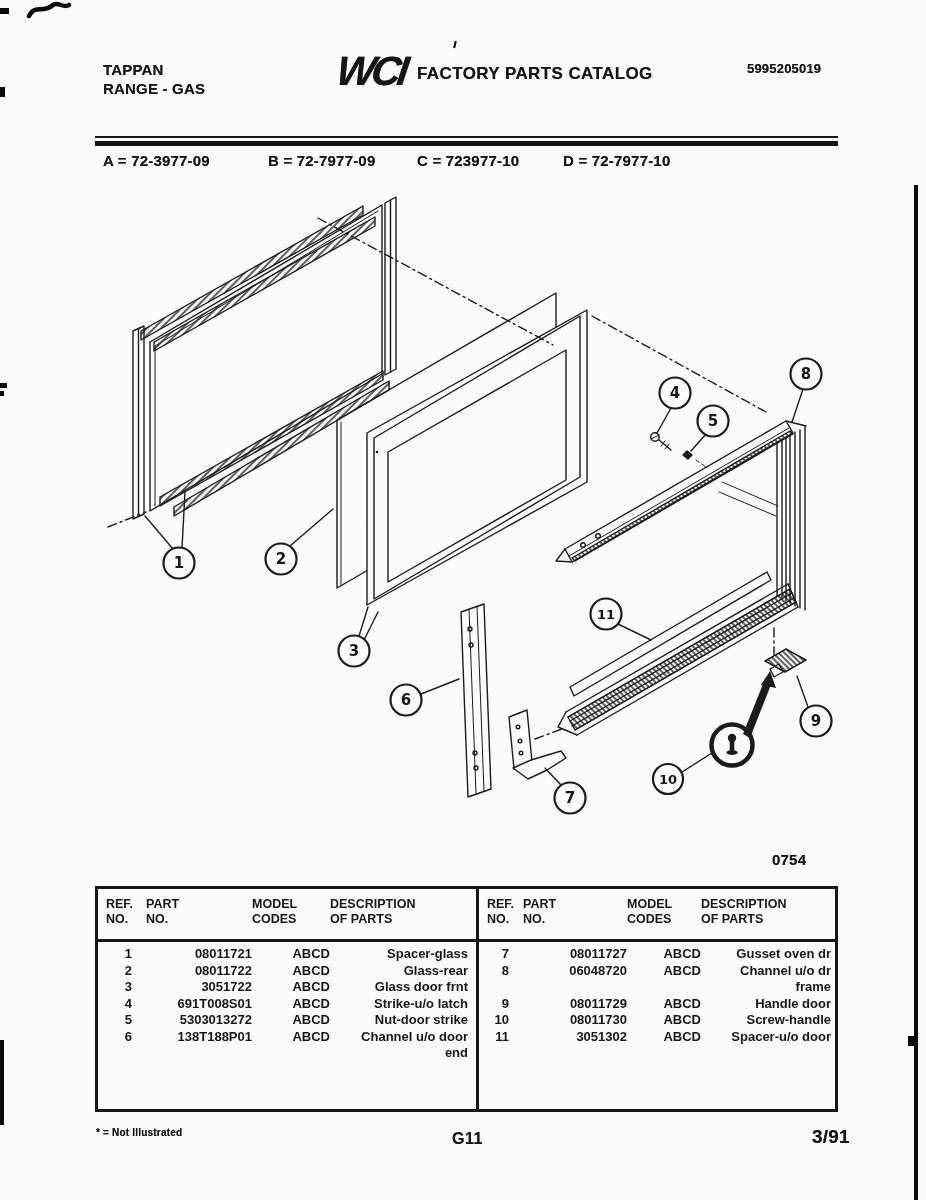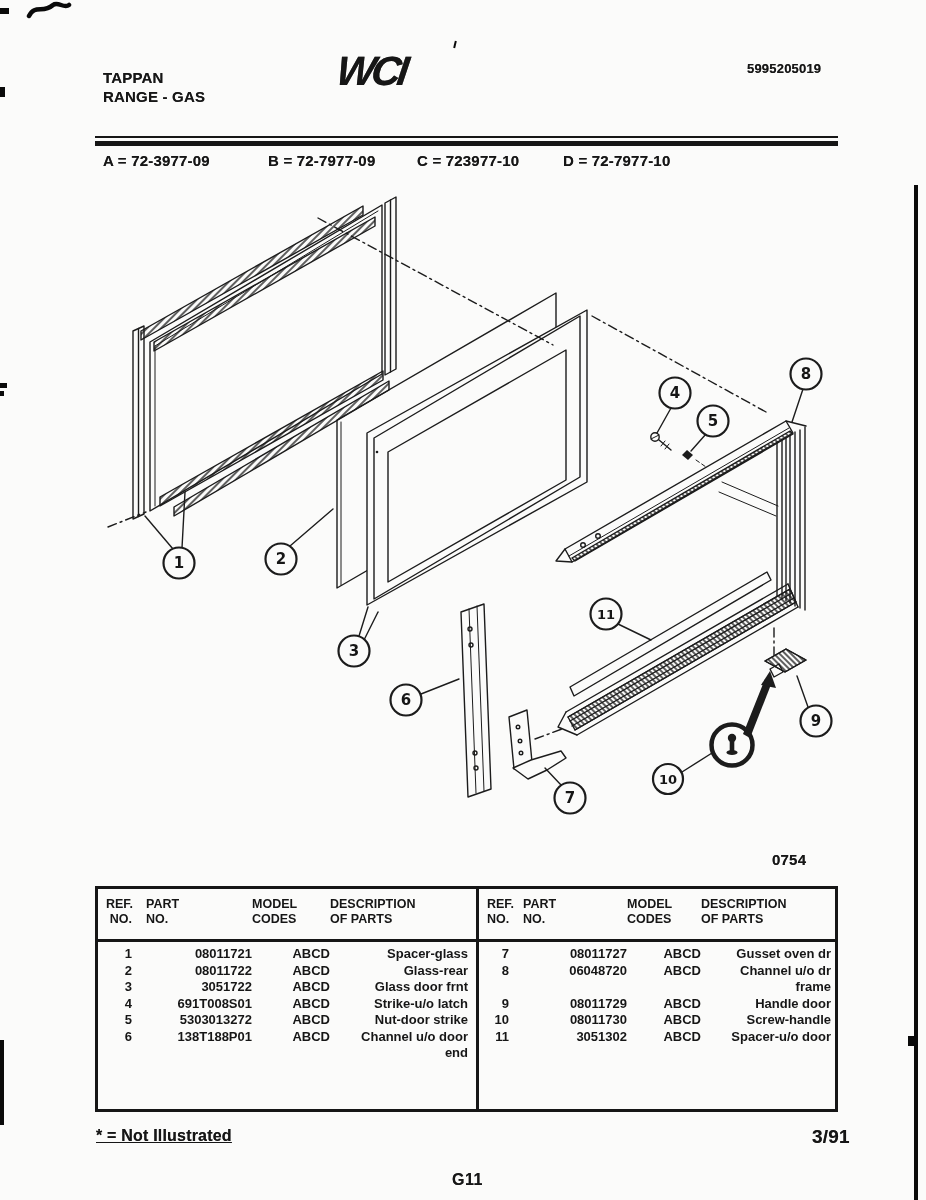--- a/index.html
+++ b/index.html
@@ -4,21 +4,21 @@
 <style>
   html,body{margin:0;padding:0;background:#888;}
   .page{position:relative;width:926px;height:1200px;background:#fbfbfa;overflow:hidden;
         font-family:"Liberation Sans",sans-serif;color:#161616;}
   .page *{box-sizing:border-box;}
   .abs{position:absolute;}
   .b{font-weight:700;}
   .txt{text-shadow:0 0 .5px rgba(25,25,25,.7);letter-spacing:.2px;white-space:nowrap;}
 
   
-  .brand{left:103px;top:68px;font-size:15px;line-height:19px;}
+  .brand{left:103px;top:60px;font-size:15px;line-height:19px;}
   .wci-logo{left:337px;top:48px;font-size:41px;font-style:italic;font-weight:700;
             letter-spacing:-4px;transform:skewX(-8deg);}
   .catalog-title{left:417px;top:64px;font-size:17px;letter-spacing:.4px;}
   .pubnum{left:747px;top:61px;font-size:13px;}
   .rule{left:95px;width:743px;background:#161616;}
   .rule-thin{top:136px;height:2px;}
   .rule-thick{top:141px;height:5px;}
   .model-code{top:152px;font-size:15px;}
 
   
@@ -30,26 +30,26 @@
   .parts .head-rule{position:absolute;left:0;top:50px;width:100%;height:3px;background:#161616;}
   .parts table{position:absolute;top:5px;border-collapse:collapse;table-layout:fixed;
                font-family:"Liberation Sans",sans-serif;}
   #tbl-left{left:8px;width:362px;}
   #tbl-right{left:389px;width:344px;}
   .parts th{text-align:left;vertical-align:top;white-space:pre-line;font-size:12.5px;
             line-height:14.5px;font-weight:700;padding:3px 0 14px;height:31px;}
   .parts td{vertical-align:top;font-size:13px;line-height:16.5px;font-weight:700;padding:0;text-align:right;}
   .parts tbody tr:first-child td{padding-top:6px;}
   .parts td.ref,.parts th.ref{text-align:right;padding-right:14px;}
-  .parts th.ref{text-align:right;}
+  .parts th.ref{text-align:left;}
   .parts td.desc{white-space:pre-line;}
 
   
-  .foot-note{left:96px;top:1127px;font-size:16px;text-decoration:underline;}
-  .page-no{left:452px;top:1130px;font-size:16px;letter-spacing:.5px;margin-top:41px;}
+  .foot-note{left:96px;top:1127px;font-size:10px;}
+  .page-no{left:452px;top:1130px;font-size:16px;letter-spacing:.5px;}
   .rev-date{left:812px;top:1126px;font-size:19px;}
 
   
   .art{position:absolute;background:#0a0a0a;}
 
   
   svg.diagram{position:absolute;left:0;top:0;width:926px;height:1200px;}
   svg.diagram path,svg.diagram line,svg.diagram circle,svg.diagram polygon{
      stroke:#1c1c1c;fill:none;stroke-width:1.4;stroke-linecap:round;stroke-linejoin:round;}
   svg.diagram .paper{fill:#fbfbfa;}
@@ -77,20 +77,21 @@
   <div class="art" style="left:0;top:1040px;width:4px;height:85px;"></div>
   <div class="art" style="left:914px;top:185px;width:4px;height:1015px;"></div>
   <div class="art" style="left:908px;top:1036px;width:7px;height:10px;"></div>
   <div class="art" style="left:454px;top:41px;width:2px;height:7px;transform:rotate(14deg);"></div>
 
   <div class="abs brand txt b">
     <div>TAPPAN</div>
     <div>RANGE - GAS</div>
   </div>
   <div class="abs wci-logo txt">WCI</div>
+  <div class="abs catalog-title txt b">FACTORY PARTS CATALOG</div>
   <div class="abs pubnum txt b">5995205019</div>
   <div class="abs rule rule-thin"></div>
   <div class="abs rule rule-thick"></div>
 
   <div>
     <span class="abs model-code txt b" style="left:103px">A = 72-3977-09</span>
     <span class="abs model-code txt b" style="left:268px">B = 72-7977-09</span>
     <span class="abs model-code txt b" style="left:417px">C = 723977-10</span>
     <span class="abs model-code txt b" style="left:563px">D = 72-7977-10</span>
   </div>

